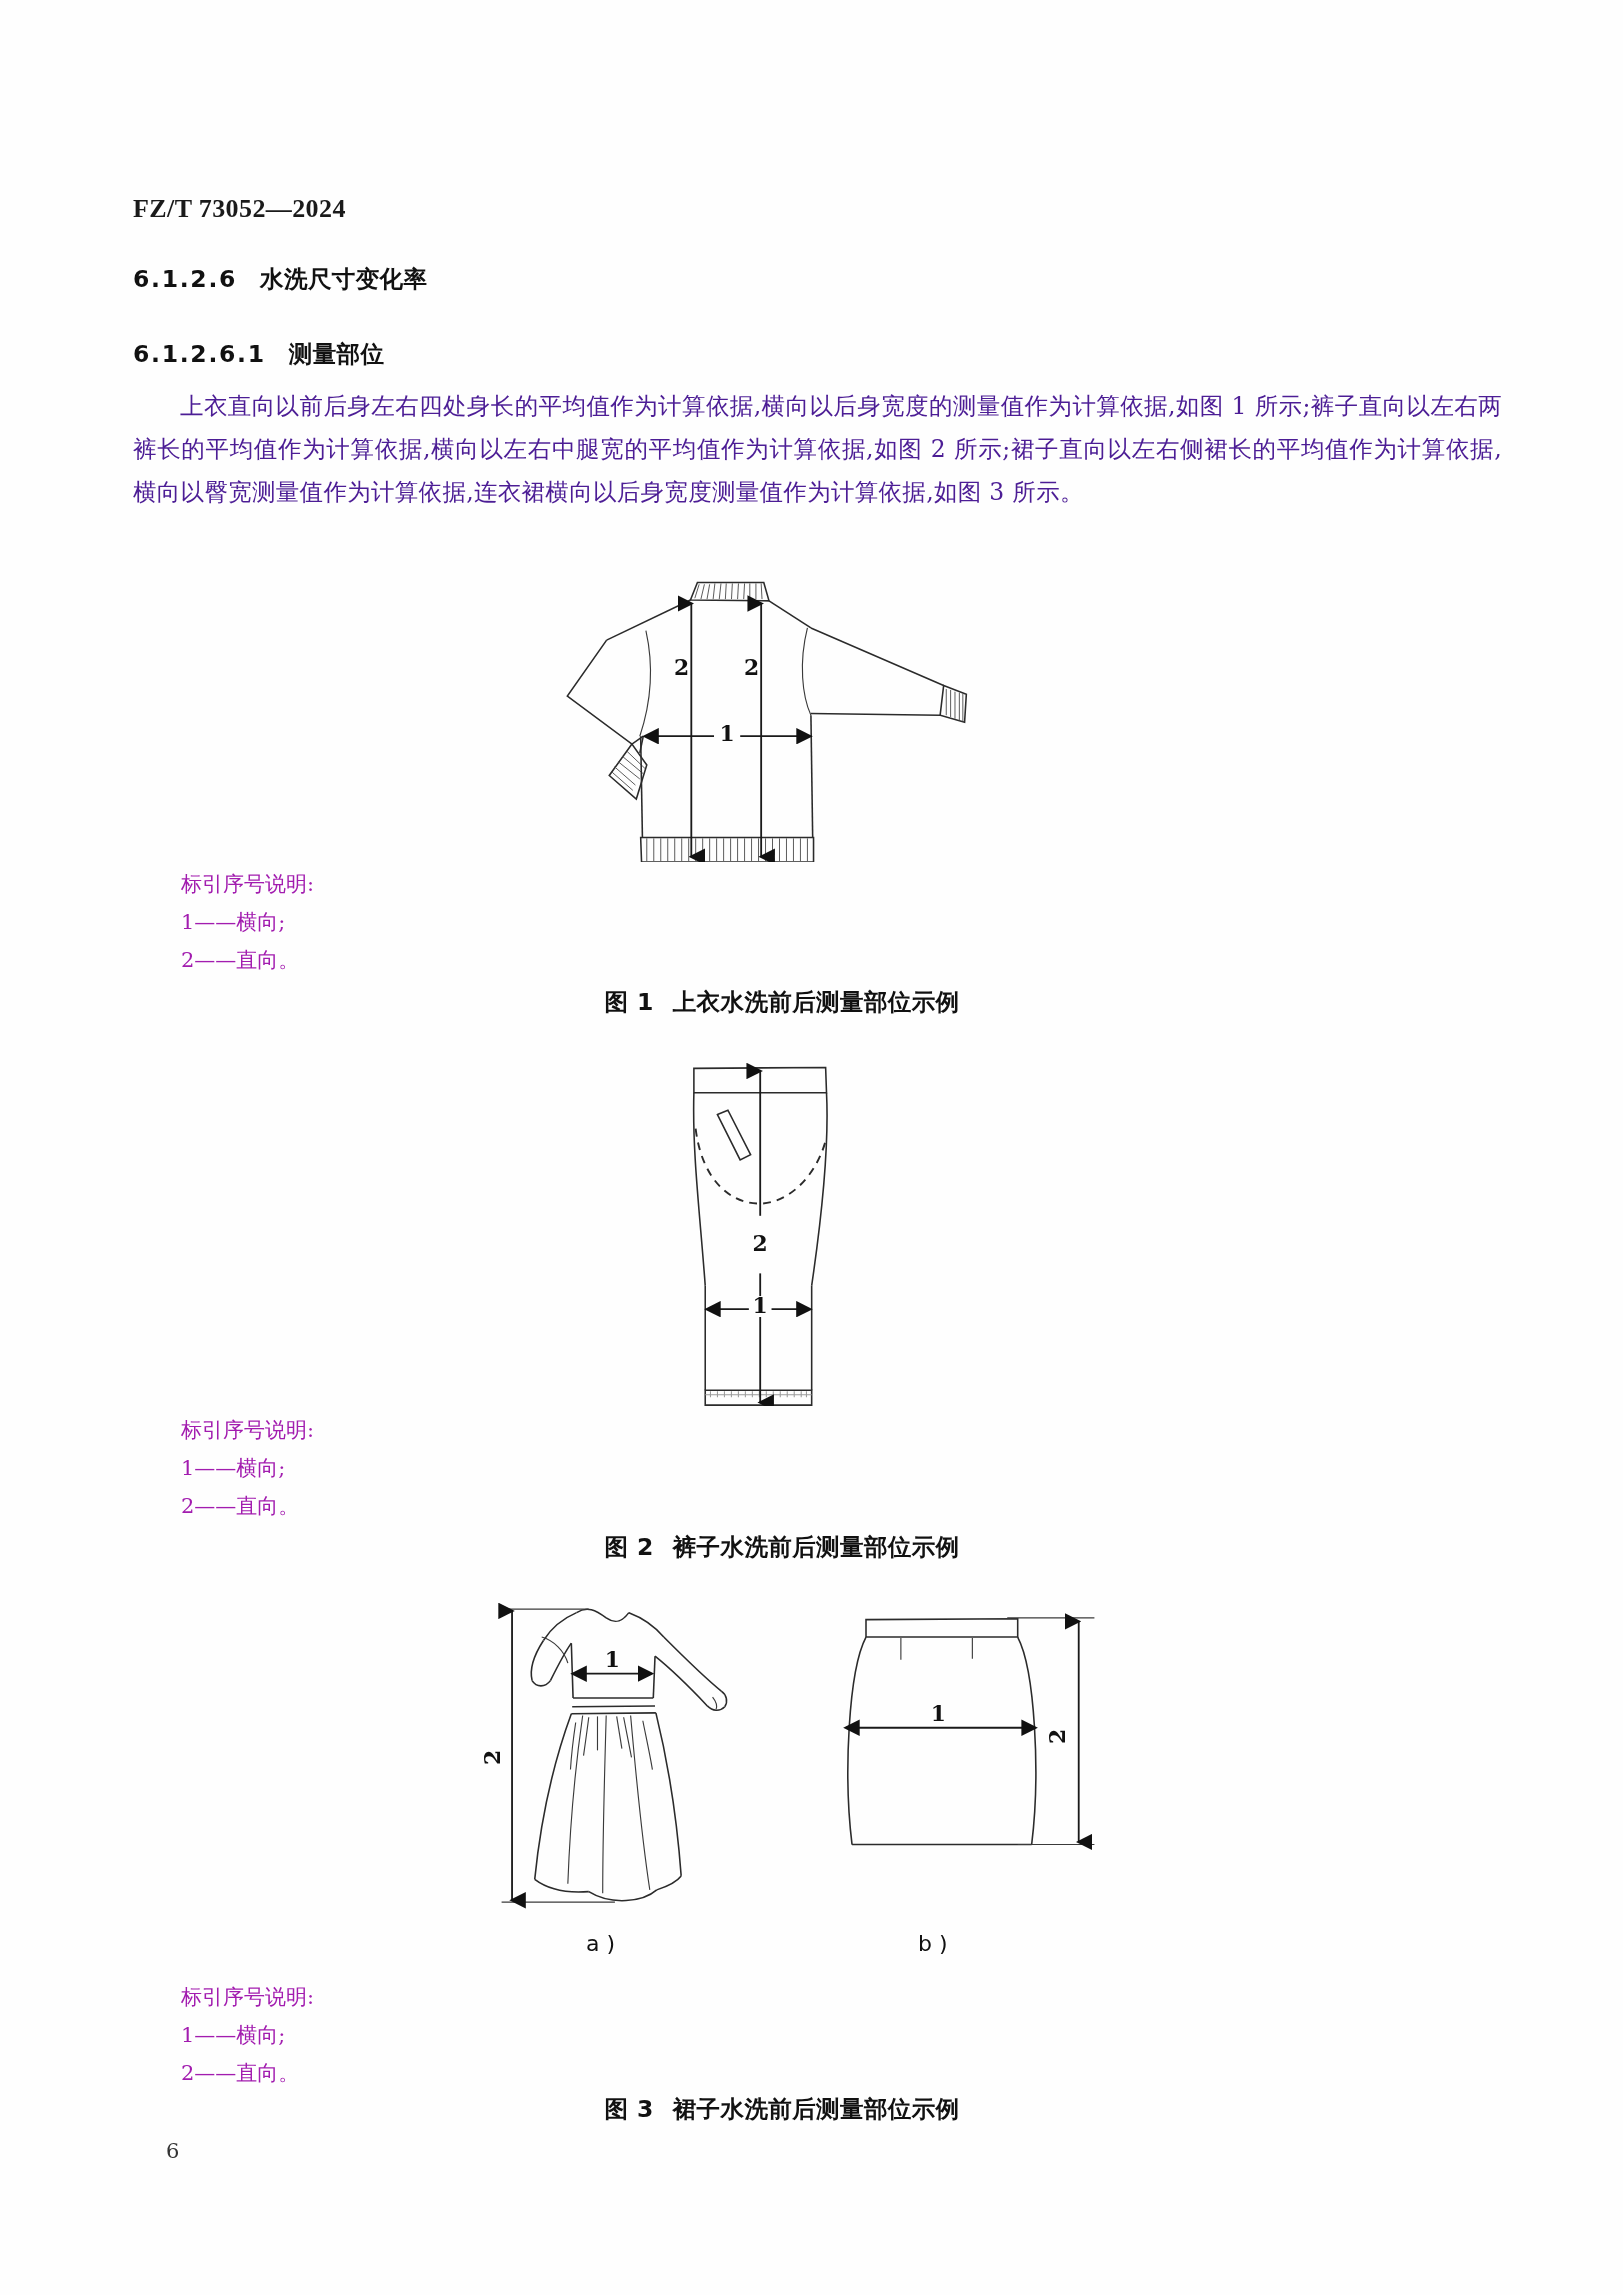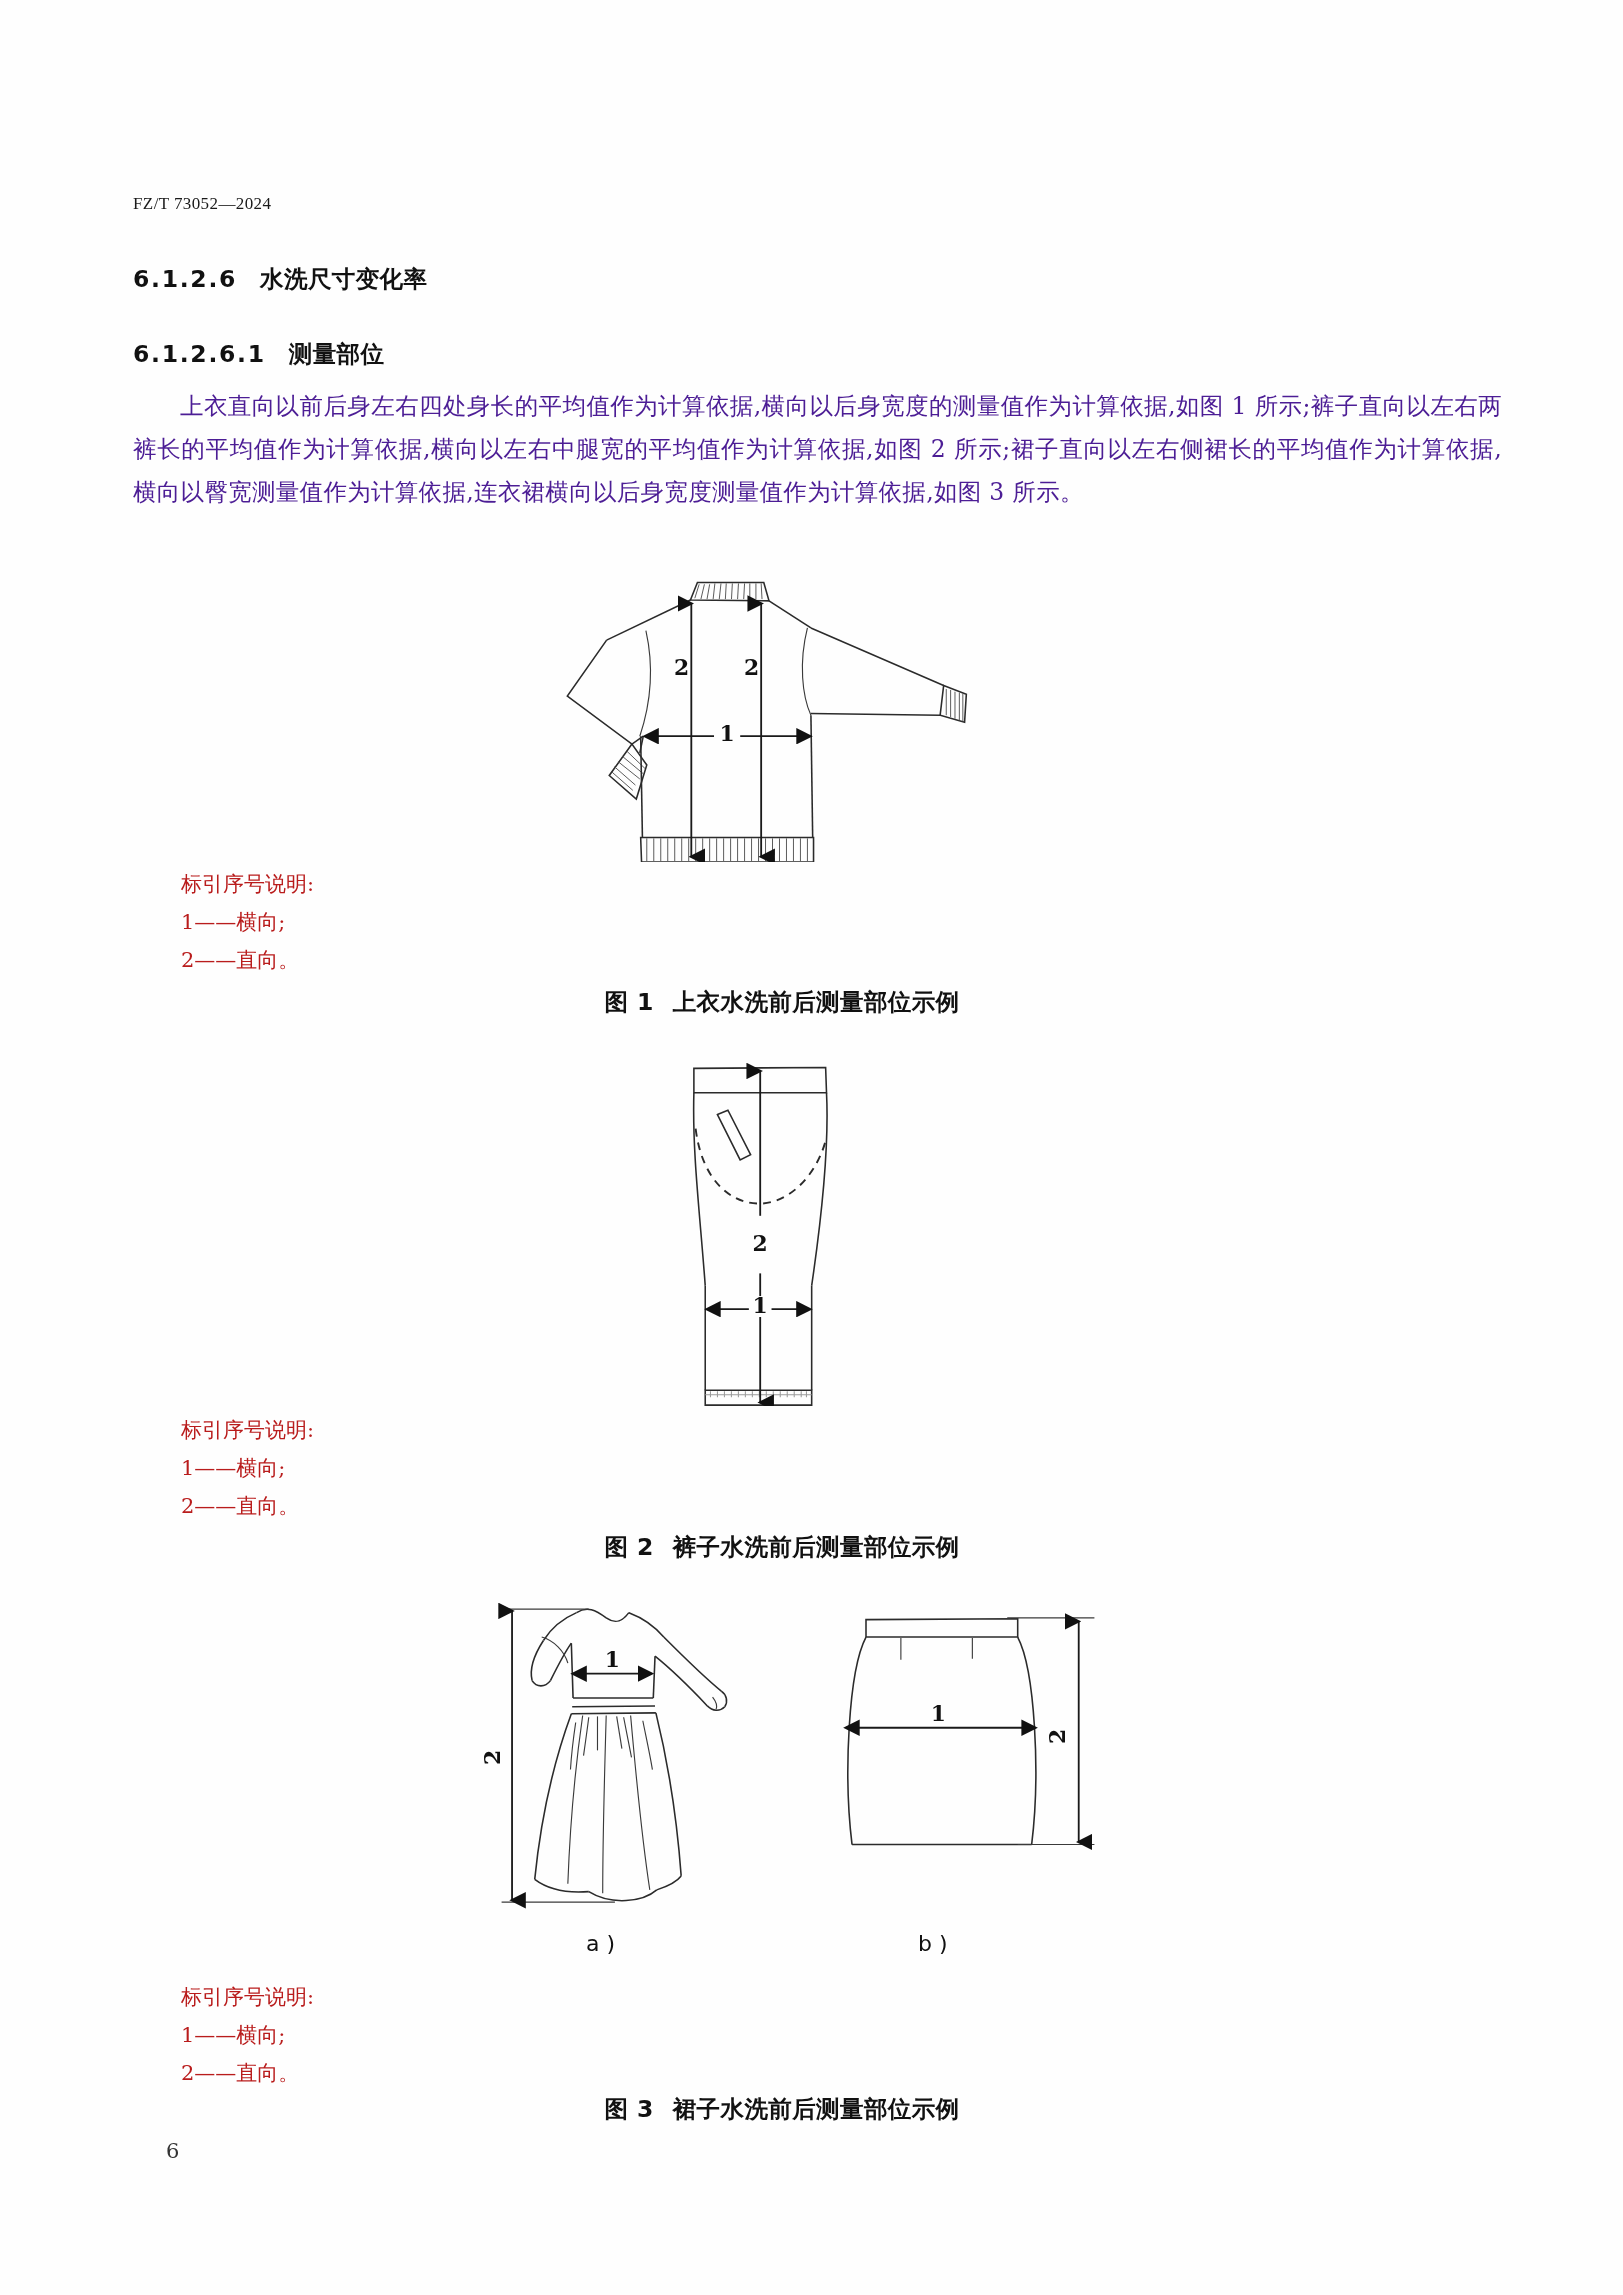--- a/index.html
+++ b/index.html
@@ -19,22 +19,22 @@
     background: #fefefe;
     overflow: hidden;
   }
 
   
   .std-header {
     position: absolute;
     left: 133px;
     top: 194px;
     font-family: "Liberation Serif", "DejaVu Serif", serif;
-    font-size: 17px;
-    font-weight: normal;
+    font-size: 26px;
+    font-weight: bold;
     letter-spacing: 0.4px;
     color: #1a1a1a;
     white-space: nowrap;
   }
 
   
   .clause-h {
     position: absolute;
     left: 133px;
     font-family: "DejaVu Sans", "Liberation Sans", sans-serif;
@@ -64,21 +64,21 @@
     letter-spacing: 0.3px;
   }
 
   
   .legend {
     position: absolute;
     left: 181px;
     font-family: "DejaVu Serif", "Liberation Serif", serif;
     font-size: 21px;
     line-height: 38px;
-    color: #b91c1c;
+    color: #a21caf;
   }
   .legend div { white-space: nowrap; }
   #legend-1 { top: 865px; }
   #legend-2 { top: 1411px; }
   #legend-3 { top: 1978px; }
 
   
   .fig-caption {
     position: absolute;
     width: 1564px;

